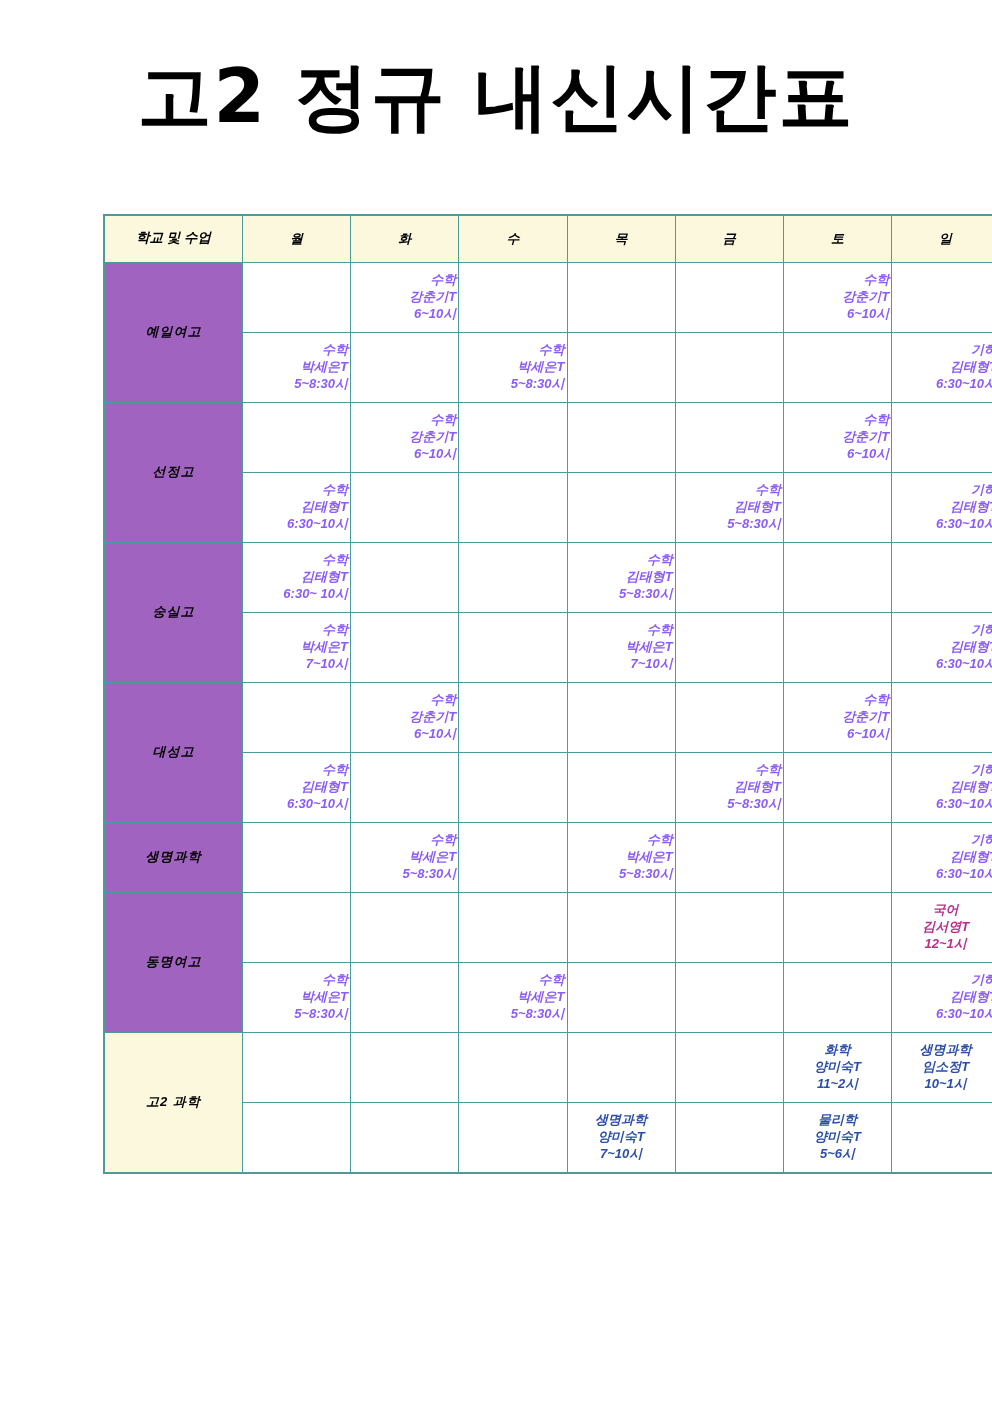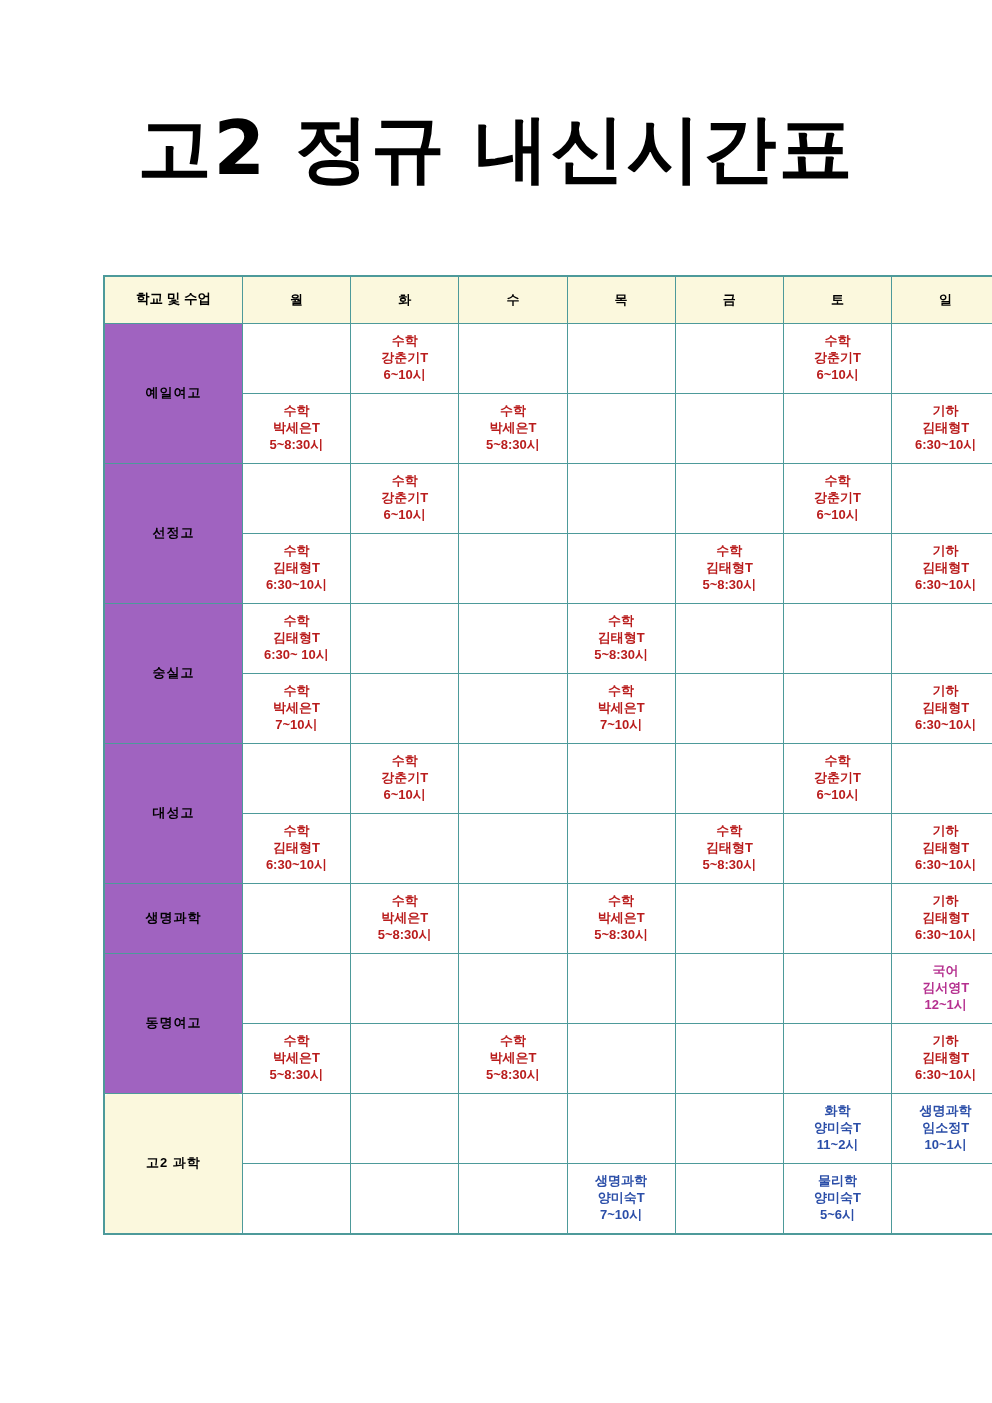--- a/index.html
+++ b/index.html
@@ -20,29 +20,30 @@
     height: 1403px;
     position: relative;
     box-sizing: border-box;
   }
   .title {
     text-align: center;
     font-size: 74px;
     font-weight: 800;
     letter-spacing: 2px;
     margin: 0;
-    padding-top: 110px;
+    padding-top: 58px;
     line-height: 1.05;
     font-family: "DejaVu Sans", "Liberation Sans", sans-serif;
     color: #000000;
   }
   .table-wrap {
-    margin: 17px auto;
+    margin: 8px auto;
     padding-top: 70px;
     width: 786px;
+    font-style: italic;
   }
   table.schedule {
     border-collapse: collapse;
     width: 898px;
     table-layout: fixed;
     border: 2px solid #4d9a9a;
   }
   table.schedule td,
   table.schedule th {
     border: 1px solid #4d9a9a;
@@ -83,21 +84,21 @@
   td.cell {
     height: 69px;
   }
   .entry {
     padding: 4px 2px;
     white-space: pre-line;
     font-weight: 700;
     font-size: 13px;
     line-height: 1.3;
   }
-  .entry.math { color: #b91c1c; }
+  .entry.math { color: #8b5cf6; text-align: right; }
   .entry.korean { color: #b5308f; }
   .entry.sci { color: #2b4ea8; }
   .empty { display: block; height: 100%; }
 </style>
 </head>
 <body>
 
 <div class="page">
   <h1 class="title">고2 정규 내신시간표</h1>
 

